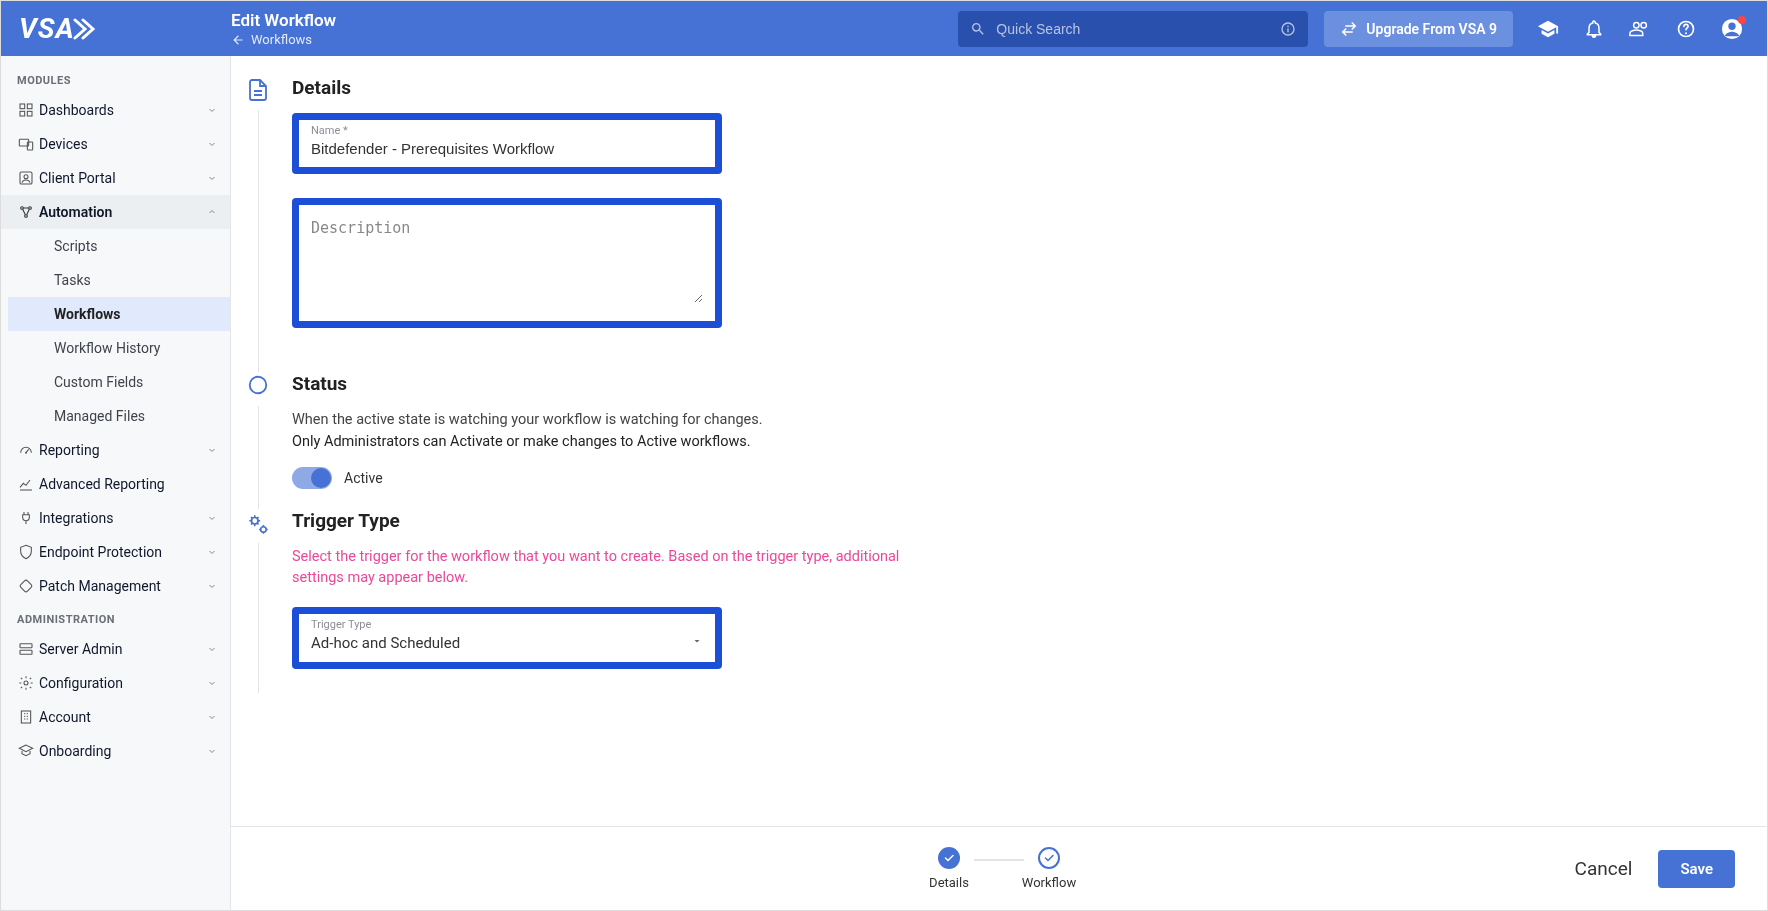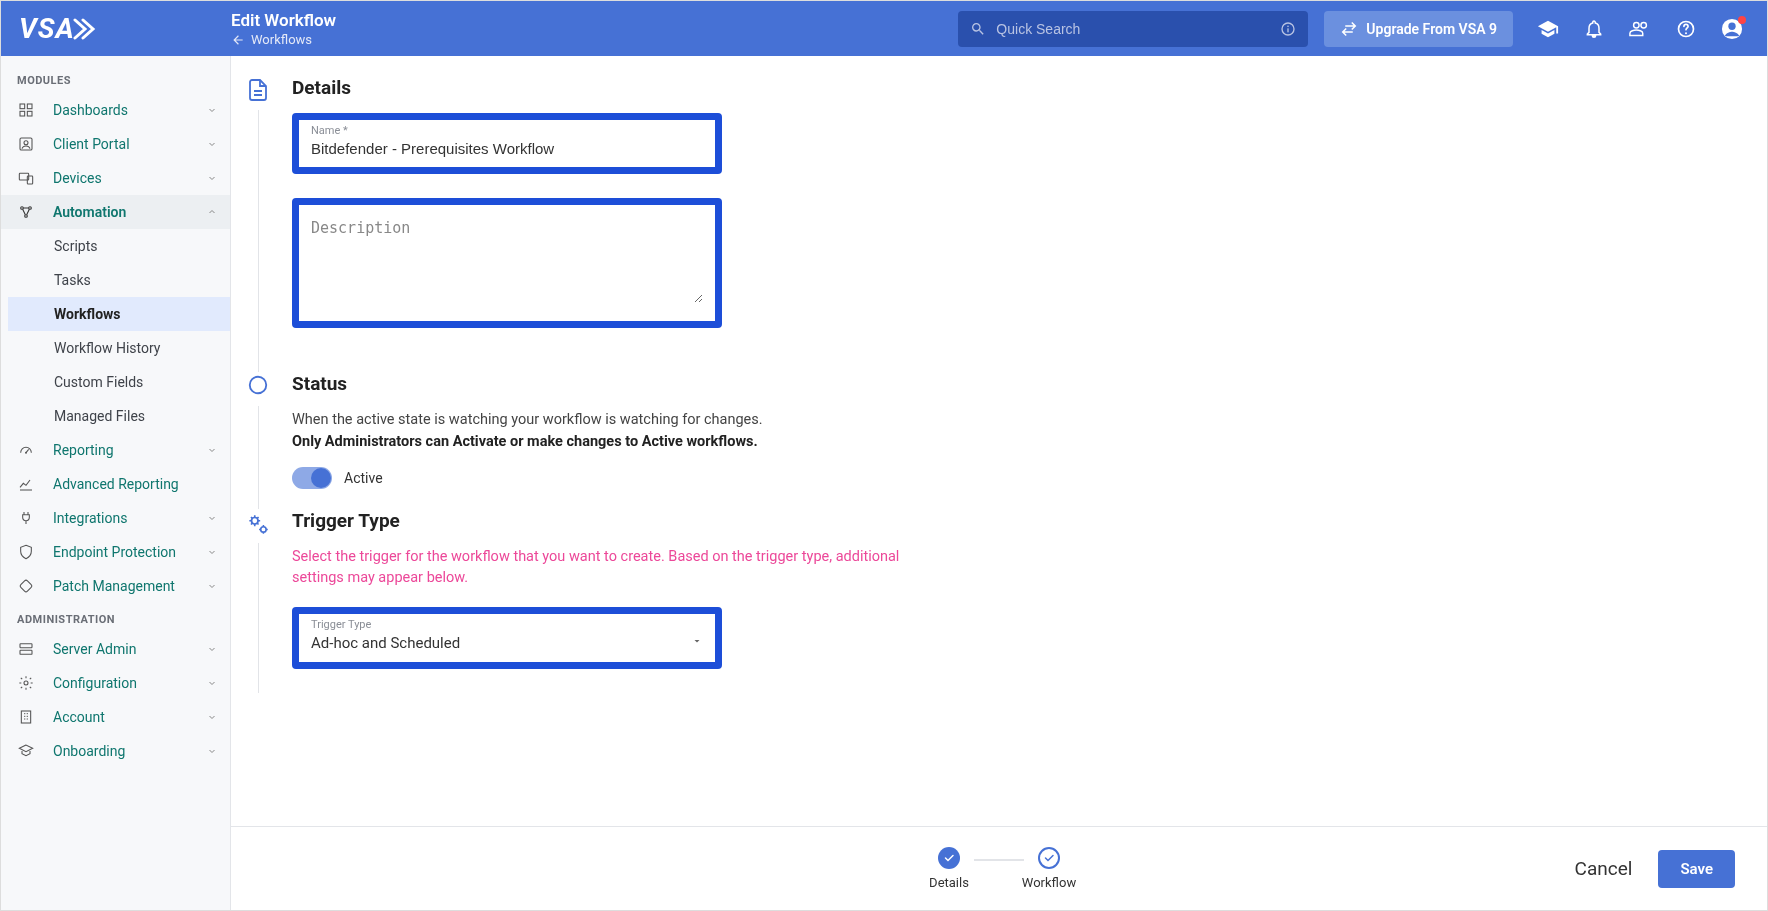--- a/index.html
+++ b/index.html
@@ -109,23 +109,23 @@
     font-weight: 700;
     color: #6a6e76;
     letter-spacing: 0.5px;
     padding: 10px 16px 6px 16px;
   }
   .nav-item {
     display: flex;
     align-items: center;
     height: 34px;
     padding: 0 12px 0 16px;
-    color: #0f766e;
+    color: #0f172a;
     cursor: pointer;
-    gap: 18px;
+    gap: 4px;
     font-size: 14px;
   }
   .nav-item .nav-icon { width:18px; height:18px; display:flex;align-items:center;justify-content:center; color:#555; }
   .nav-item .nav-label { flex:1; }
   .nav-item .chev { color:#888; }
   .nav-item.expanded { background:#eceff2; font-weight:600; }
   .nav-sub {
     display:flex; align-items:center; height:34px; padding-left: 46px; font-size:14px; color:#3f434a; cursor:pointer;margin-left:7px;
   }
   .nav-sub.active { background:#e1eafd; font-weight:700; color:#222; }
@@ -196,21 +196,21 @@
     background:transparent;
     padding-top: 12px;
   }
   .field textarea { resize: both; height: 90px; padding-top:6px; }
   .field.textarea-field { width:430px; height:130px; }
   .field.textarea-field textarea::placeholder { color:#888; }
   .field.select { display:flex; align-items:center; }
   .field.select .chev-d { color:#666; margin-top:8px; }
 
   .status-help { font-size:14.5px; color:#444; line-height:1.5; }
-  .status-help .bold { font-weight:700; color:#222;margin-top:18px; }
+  .status-help .bold { font-weight:400; color:#222;margin-top:18px; }
   .toggle-row { display:flex; align-items:center; gap:12px; margin-top:14px; }
   .toggle {
     width:40px; height:22px; border-radius:11px; background:#8ea9e6; position:relative; cursor:pointer;
   }
   .toggle .knob {
     position:absolute; right:1px; top:1px; width:20px; height:20px; border-radius:50%; background:#4671d5;
   }
   .trigger-help { font-size:14.5px; color:#ec4899; line-height:1.5; margin-bottom:18px; max-width:620px;}
 
   
@@ -336,41 +336,41 @@
       <span class="chev">
           <svg width="12" height="12" viewBox="0 0 24 24">
             <path d="M7 10l5 5 5-5" stroke="#888" stroke-width="2" fill="none"></path>
           </svg>
         </span>
     </div>
 
     <div class="nav-item">
       <span class="nav-icon">
           <svg width="16" height="16" viewBox="0 0 24 24">
+            <rect x="2" y="5" width="14" height="10" stroke="#555" fill="none" stroke-width="1.6" rx="1"></rect>
+            <rect x="14" y="9" width="8" height="12" stroke="#555" fill="none" stroke-width="1.6" rx="1"></rect>
+          </svg>
+        </span>
+      <span class="nav-label">Devices</span>
+      <span class="chev">
+          <svg width="12" height="12" viewBox="0 0 24 24">
+            <path d="M7 10l5 5 5-5" stroke="#888" stroke-width="2" fill="none"></path>
+          </svg>
+        </span>
+    </div>
+
+    <div class="nav-item">
+      <span class="nav-icon">
+          <svg width="16" height="16" viewBox="0 0 24 24">
             <rect x="3" y="3" width="18" height="18" stroke="#555" fill="none" stroke-width="1.6" rx="2"></rect>
             <circle cx="12" cy="10" r="3" stroke="#555" fill="none" stroke-width="1.6"></circle>
             <path d="M6 19c1-3 4-4 6-4s5 1 6 4" stroke="#555" fill="none" stroke-width="1.6"></path>
           </svg>
         </span>
       <span class="nav-label">Client Portal</span>
-      <span class="chev">
-          <svg width="12" height="12" viewBox="0 0 24 24">
-            <path d="M7 10l5 5 5-5" stroke="#888" stroke-width="2" fill="none"></path>
-          </svg>
-        </span>
-    </div>
-
-    <div class="nav-item">
-      <span class="nav-icon">
-          <svg width="16" height="16" viewBox="0 0 24 24">
-            <rect x="2" y="5" width="14" height="10" stroke="#555" fill="none" stroke-width="1.6" rx="1"></rect>
-            <rect x="14" y="9" width="8" height="12" stroke="#555" fill="none" stroke-width="1.6" rx="1"></rect>
-          </svg>
-        </span>
-      <span class="nav-label">Devices</span>
       <span class="chev">
           <svg width="12" height="12" viewBox="0 0 24 24">
             <path d="M7 10l5 5 5-5" stroke="#888" stroke-width="2" fill="none"></path>
           </svg>
         </span>
     </div>
 
     <div class="nav-item expanded">
       <span class="nav-icon">
           <svg width="16" height="16" viewBox="0 0 24 24">

